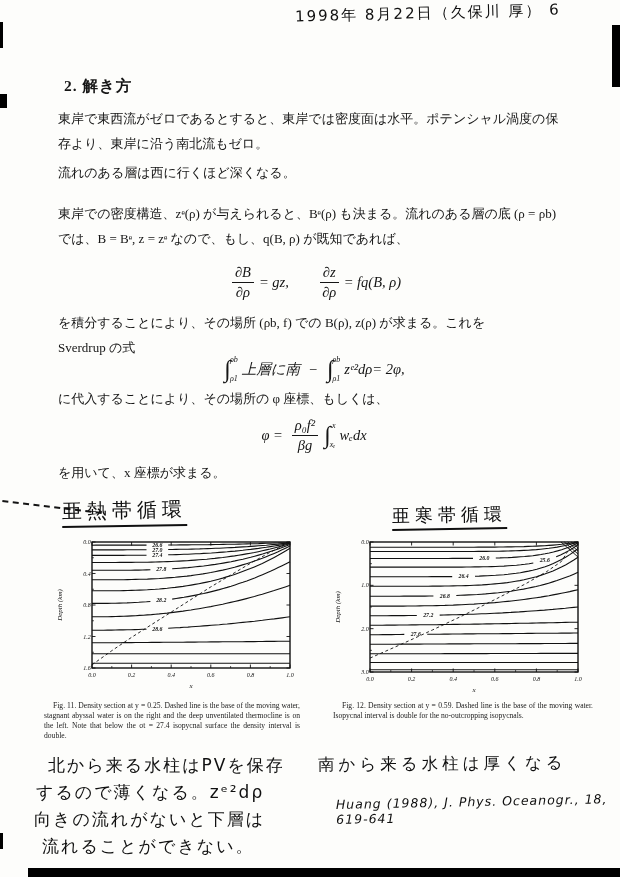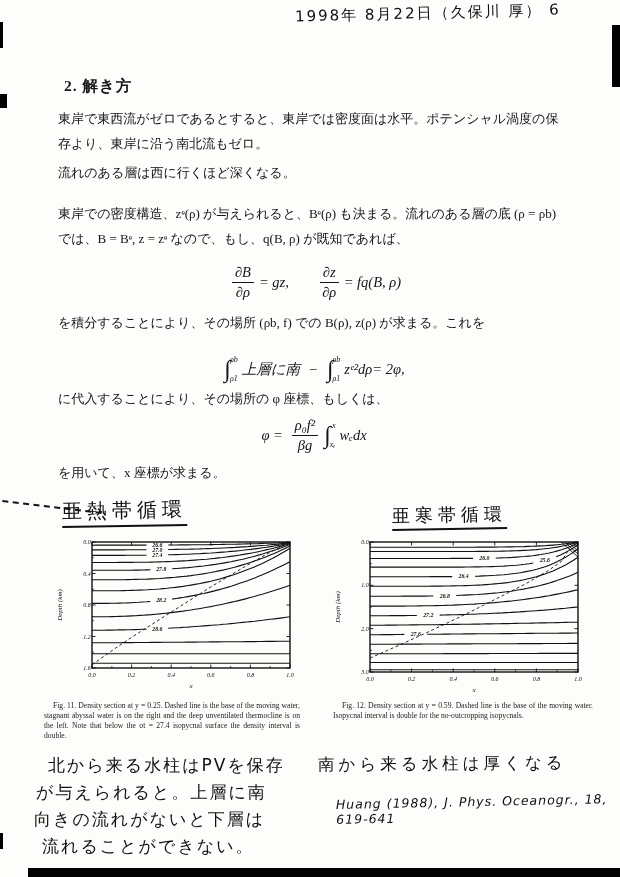--- a/index.html
+++ b/index.html
@@ -58,20 +58,21 @@
     <span>= gz,</span>
     <span class="eqgap"></span>
     <span class="frac">
       <span class="num">∂z</span>
       <span class="den">∂ρ</span>
     </span>
     <span>= fq(B, ρ)</span>
   </div>
 
   <div class="abs body-text" style="left:58px;top:310px;width:514px;">を積分することにより、その場所 (ρb, f) での B(ρ), z(ρ) が求まる。これを</div>
+  <div class="abs body-text" style="left:58px;top:335px;width:514px;">Sverdrup の式</div>
 
   <div class="abs equation" style="left:58px;top:352px;width:512px;height:34px;">
     <span class="intwrap">
       <span class="int-glyph">∫</span>
       <span class="ints">
         <span>ρb</span>
         <span>ρ1</span>
       </span>
     </span>
     <span>上層に南</span>
@@ -259,20 +260,20 @@
       <text x="35" y="138" class="tick" text-anchor="end">3.0</text>
       <text x="10" y="71" class="axis-label" text-anchor="middle" transform="rotate(-90 10 71)">Depth (km)</text>
       <text x="144" y="156" class="axis-label" text-anchor="middle" font-size="8">x</text>
     </svg>
 
   <div class="abs caption" style="left:44px;top:701px;width:256px;">Fig. 11. Density section at y = 0.25. Dashed line is the base of the moving water, stagnant abyssal water is on the right and the deep unventilated thermocline is on the left. Note that below the σt = 27.4 isopycnal surface the density interval is double.</div>
   <div class="abs caption" style="left:333px;top:701px;width:260px;">Fig. 12. Density section at y = 0.59. Dashed line is the base of the moving water. Isopycnal interval is double for the no-outcropping isopycnals.</div>
 
   <div class="abs hand hand-note" style="left:36px;top:752px;">
     <div>北から来る水柱はPVを保存</div>
-    <div>が与えられると。上層に南</div>
+    <div>するので薄くなる。zᵉ²dρ</div>
     <div>向きの流れがないと下層は</div>
     <div>流れることができない。</div>
   </div>
   <div class="abs hand hand-note-right" style="left:318px;top:753px;">南から来る水柱は厚くなる</div>
   <div class="abs hand hand-ref" style="left:336px;top:794px;">Huang (1988), J. Phys. Oceanogr., 18, 619-641</div>
 
 </div>
 
 </body></html>

